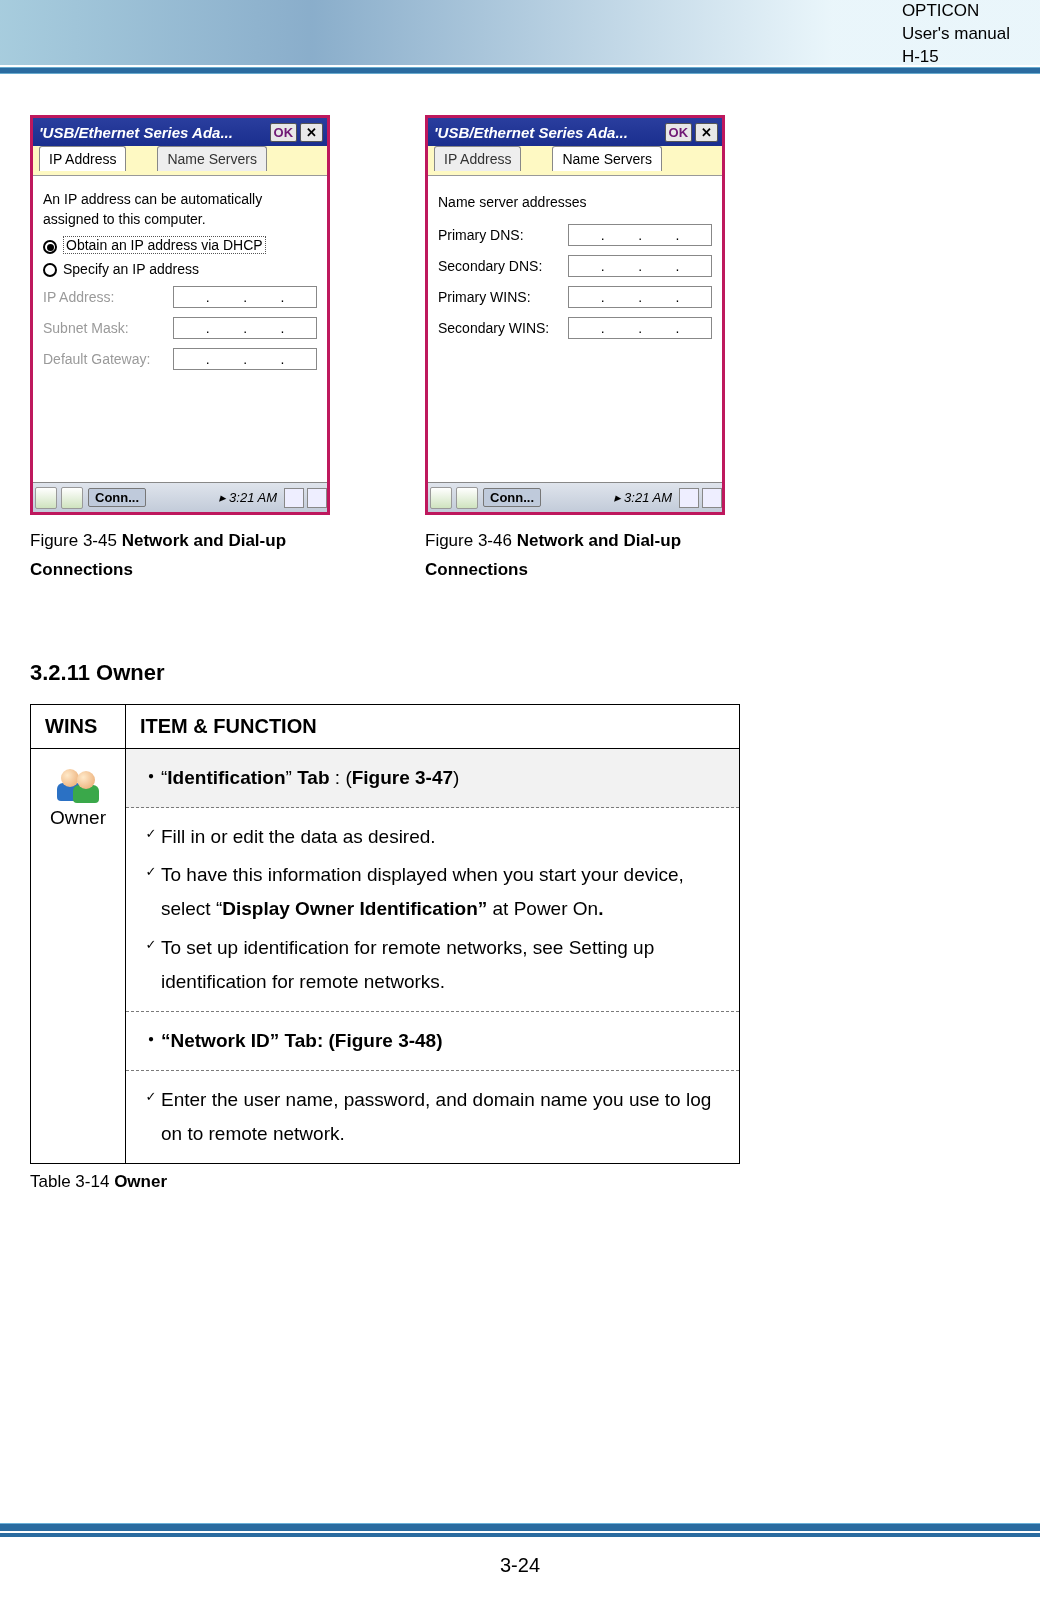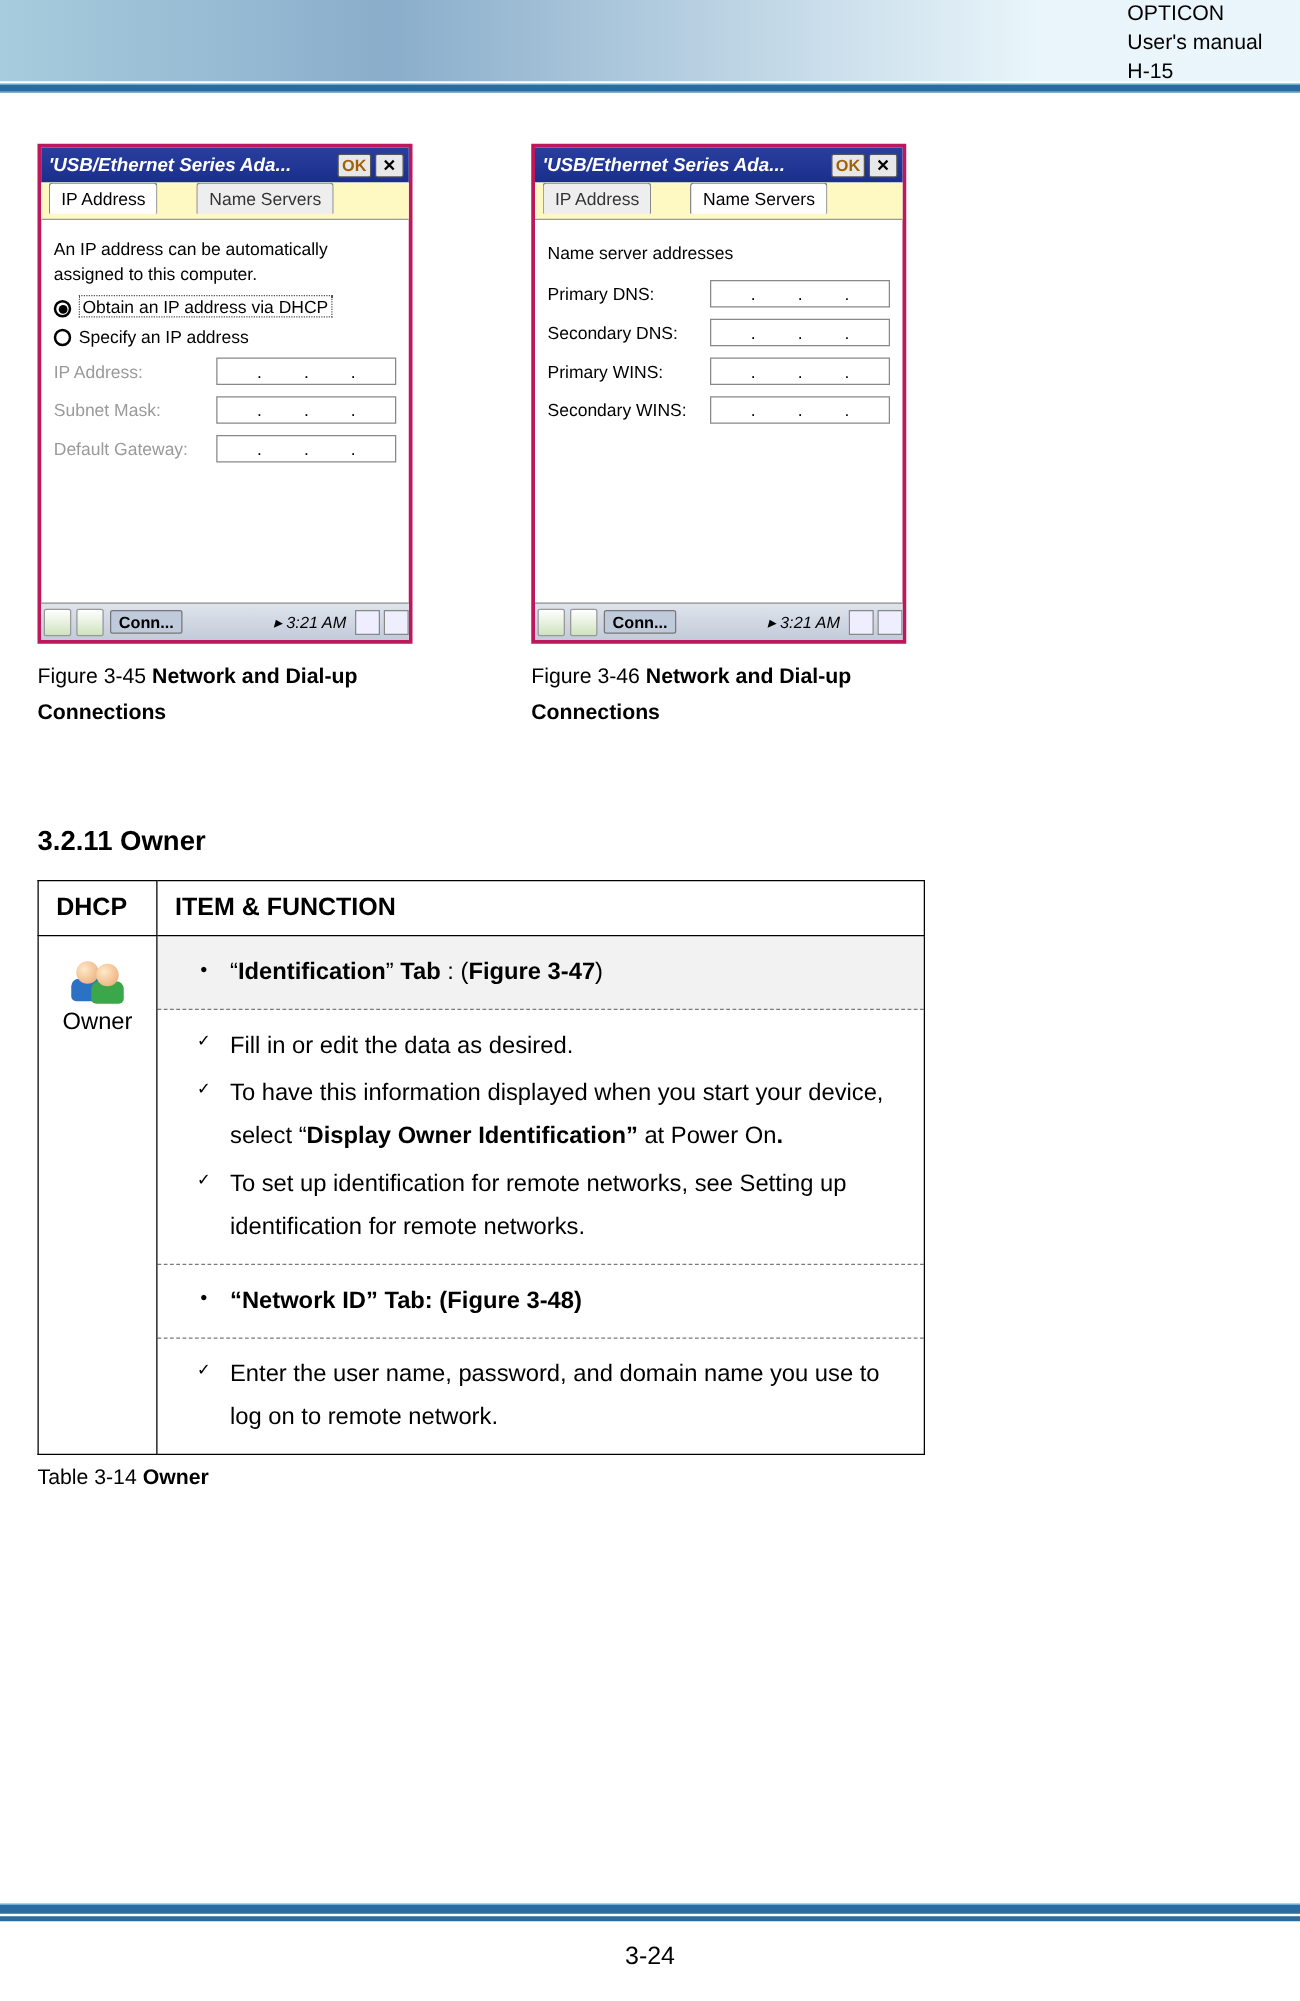--- a/index.html
+++ b/index.html
@@ -7,21 +7,21 @@
   .page{padding:0 30px 30px 30px;position:relative;min-height:1601px;}
   .hdr{position:relative;height:75px;}
   .hdr-bg{position:absolute;left:-30px;right:-30px;top:0;height:65px;background:linear-gradient(90deg,#5fa3c2 0%,#2a6ba0 30%,#d8eef7 80%);opacity:.55;}
   .hdr-txt{position:absolute;right:0;top:0;font-size:17px;line-height:1.35;}
   .rule{position:absolute;left:-30px;right:-30px;top:67px;height:7px;background:#2a6ba0;border-top:1px solid #69abcf;border-bottom:1px solid #69abcf;}
   .shots{display:flex;gap:55px;margin-top:40px;}
   .shot{width:340px;}
   .mini{width:300px;height:400px;border:3px solid #be185d;background:#fff;font-family:Tahoma, Arial, sans-serif;font-size:15px;color:#000;position:relative;}
   .mini-title{height:28px;background:linear-gradient(#2a3e9e,#1a2e8e);color:#fff;display:flex;align-items:center;padding-left:6px;font-weight:bold;font-style:italic;font-size:15px;}
   .mini-title .sp{flex:1;}
-  .mini-title .ok{background:#e8e8e8;color:#a16207;font-style:normal;font-weight:bold;border:1px solid #555;font-size:13px;padding:1px 3px;margin-right:3px;border-radius:2px;}
+  .mini-title .ok{background:#e8e8e8;color:#701a75;font-style:normal;font-weight:bold;border:1px solid #555;font-size:13px;padding:1px 3px;margin-right:3px;border-radius:2px;}
   .mini-title .xx{background:#e8e8e8;color:#000;font-style:normal;font-weight:bold;border:1px solid #555;font-size:13px;padding:1px 5px;margin-right:4px;border-radius:2px;}
   .tabs{height:30px;background:#fef9c3;border-bottom:1px solid #999;display:flex;align-items:flex-start;padding-left:6px;gap:29px;}
   .tab{border:1px solid #888;border-bottom:none;padding:3px 9px;font-size:14px;margin-right:2px;background:#fff;border-radius:3px 3px 0 0;height:25px;display:flex;align-items:center;}
   .tab.inactive{background:#eee;color:#333;}
   .pane{padding:8px 10px;font-size:14px;}
   .row{display:flex;align-items:center;margin:9px 0;}
   .row .lbl{width:145px;}
   .ipbox{display:flex;border:1px solid #888;background:#fff;height:22px;width:160px;}
   .ipseg{flex:1;text-align:center;line-height:20px;}
   .ipdot{width:8px;text-align:center;line-height:20px;}
@@ -39,21 +39,21 @@
   table.owner td,table.owner th{border:1px solid #000;padding:10px 14px;vertical-align:top;font-size:19px;}
   table.owner th{text-align:left;font-size:20px;}
   .icell{width:95px;text-align:center;font-size:15px;}
   .owner-ico{width:42px;height:38px;margin:6px auto 4px;position:relative;}
   .owner-ico .p1{position:absolute;left:4px;top:4px;width:18px;height:18px;border-radius:50%;background:radial-gradient(circle at 35% 35%,#ffe9c9,#e8a46a);}
   .owner-ico .b1{position:absolute;left:0;top:18px;width:26px;height:18px;border-radius:6px 6px 4px 4px;background:#2b71c4;}
   .owner-ico .p2{position:absolute;left:20px;top:6px;width:18px;height:18px;border-radius:50%;background:radial-gradient(circle at 35% 35%,#ffe9c9,#e8a46a);}
   .owner-ico .b2{position:absolute;left:16px;top:20px;width:26px;height:18px;border-radius:6px 6px 4px 4px;background:#3aa84a;}
   .sub{border:none!important;border-bottom:1px dashed #7a7a7a!important;padding:8px 14px!important;}
   .sub.last{border-bottom:none!important;}
-  .bl{display:flex;gap:14px;margin:4px 16px;}
+  .bl{display:flex;gap:3px;margin:4px 4px;}
   .bl .m{font-family:Arial;font-size:16px;line-height:26px;width:14px;text-align:center;}
   .bl.dot .m::before{content:"\25CF";font-size:10px;}
   .bl.chk .m::before{content:"\2713";font-size:13px;}
   .bl .t{flex:1;line-height:1.8;}
   .tcap{font-size:17px;margin-top:8px;}
   .foot-rule{position:absolute;left:0;right:0;bottom:60px;height:18px;}
   .foot-rule::before{content:"";position:absolute;left:0;right:0;top:0;height:7px;background:#2a6ba0;border-top:1px solid #6bb0d8;}
   .foot-rule::after{content:"";position:absolute;left:0;right:0;top:10px;height:4px;background:#2a6ba0;}
   .pg{position:absolute;left:0;right:0;bottom:24px;text-align:center;font-size:20px;font-weight:normal;}
   .grey-row .lbl{color:#9a9a9a;}
@@ -228,21 +228,21 @@
     </div>
   </div>
 
 </div>
 
 <div class="sec-title">3.2.11 Owner</div>
 
 <table class="owner">
   <tbody>
         <tr>
-    <th class="icell">DHCP</th>
+    <th class="icell">WINS</th>
     <th>ITEM &amp; FUNCTION</th>
   </tr>
   <tr>
     <td class="icell">
       <div class="owner-ico">
         <div class="b1"></div>
               <div class="p1"></div>
               <div class="b2"></div>
               <div class="p2"></div>
       </div>

